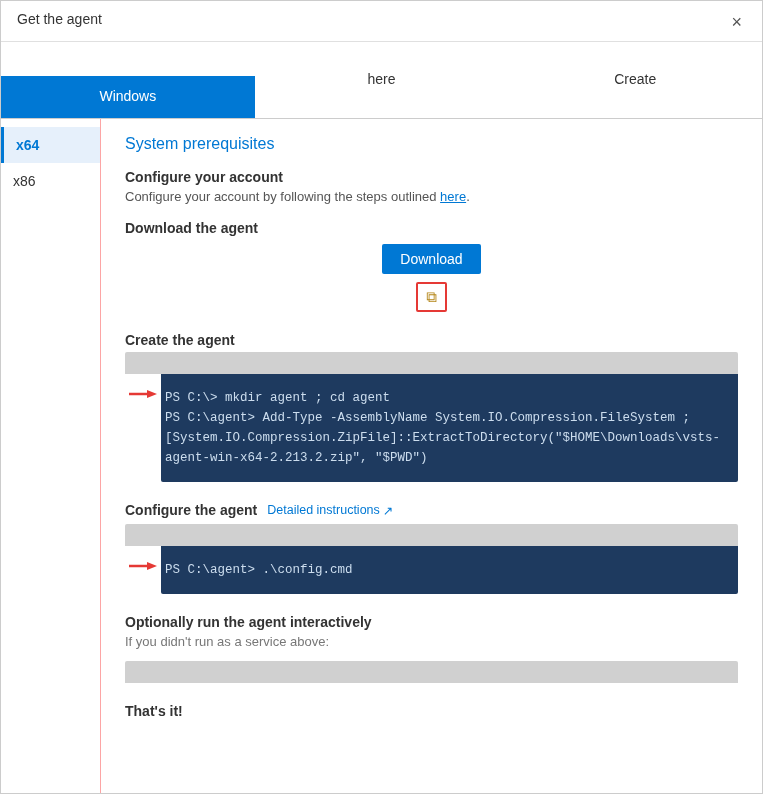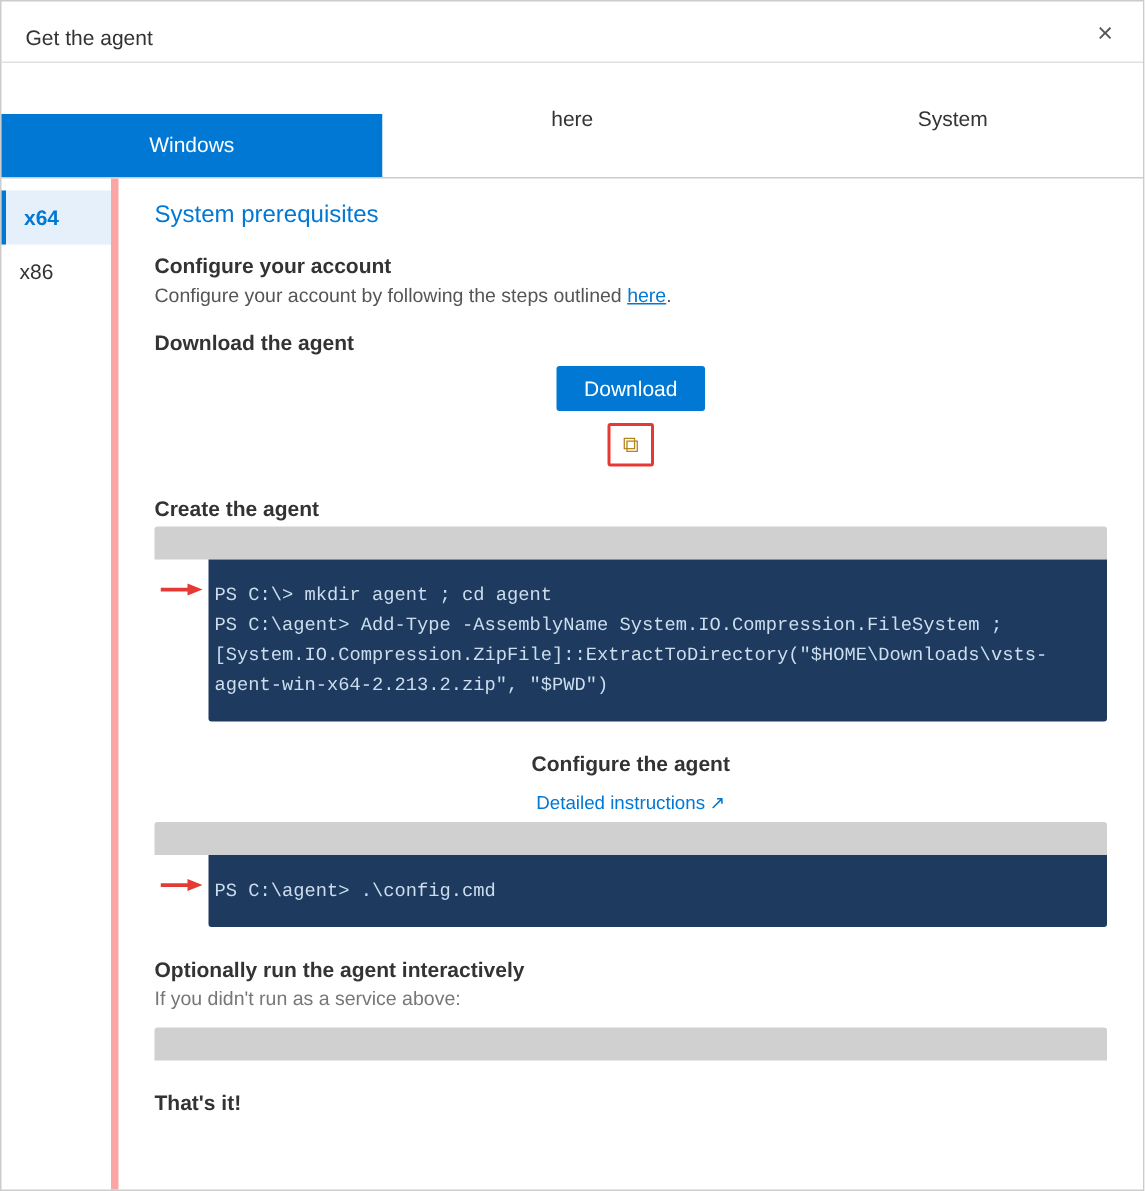--- a/index.html
+++ b/index.html
@@ -13,21 +13,21 @@
       width: 763px;
       min-height: 794px;
       background: #fff;
       border: 1px solid #ccc;
       box-shadow: 0 2px 12px rgba(0,0,0,0.15);
       display: flex;
       flex-direction: column;
     }
     .dialog-title-bar {
       display: flex;
-      align-items: flex-end;
+      align-items: flex-start;
       justify-content: space-between;
       padding: 10px 16px 8px 16px;
       border-bottom: 1px solid #e0e0e0;
     }
     .dialog-title {
       font-size: 14px;
       color: #333;
     }
     .close-btn {
       background: none;
@@ -57,22 +57,22 @@
       background: #0078d4;
       color: #fff;
       font-weight: 500;
       margin-top: 34px;
     }
     .main-content {
       display: flex;
       flex: 1;
     }
     .sidebar {
-      width: 78px;
-      border-right: 5px solid #fca5a5;
+      width: 100px;
+      border-right: 1px solid #fca5a5;
       padding-top: 8px;
     }
     .sidebar-item {
       padding: 10px 12px;
       cursor: pointer;
       font-size: 14px;
       color: #333;
     }
     .sidebar-item.active {
       background: #e6f0fb;
@@ -176,21 +176,20 @@
       white-space: pre;
       overflow-x: auto;
       line-height: 1.6;
       flex: 1;
     }
     .configure-heading-row {
       display: flex;
       align-items: center;
       gap: 10px;
       margin-bottom: 6px;
-      flex-direction: column;
     }
     .configure-heading-row .sub-heading {
       margin-bottom: 0;
     }
     .detailed-link {
       font-size: 12.5px;
       color: #0078d4;
       text-decoration: none;
       cursor: pointer;
       display: flex;
@@ -215,21 +214,21 @@
 <div class="dialog">
 
   <div class="dialog-title-bar">
     <span class="dialog-title">Get the agent</span>
     <button class="close-btn">×</button>
   </div>
 
   <div class="tab-bar">
     <button class="tab active">Windows</button>
     <button class="tab">here</button>
-    <button class="tab">System</button>
+    <button class="tab">Create</button>
   </div>
 
   <div class="main-content">
 
     <div class="sidebar">
       <div class="sidebar-item active">x64</div>
       <div class="sidebar-item">x86</div>
     </div>
 
     <div class="content-area">

